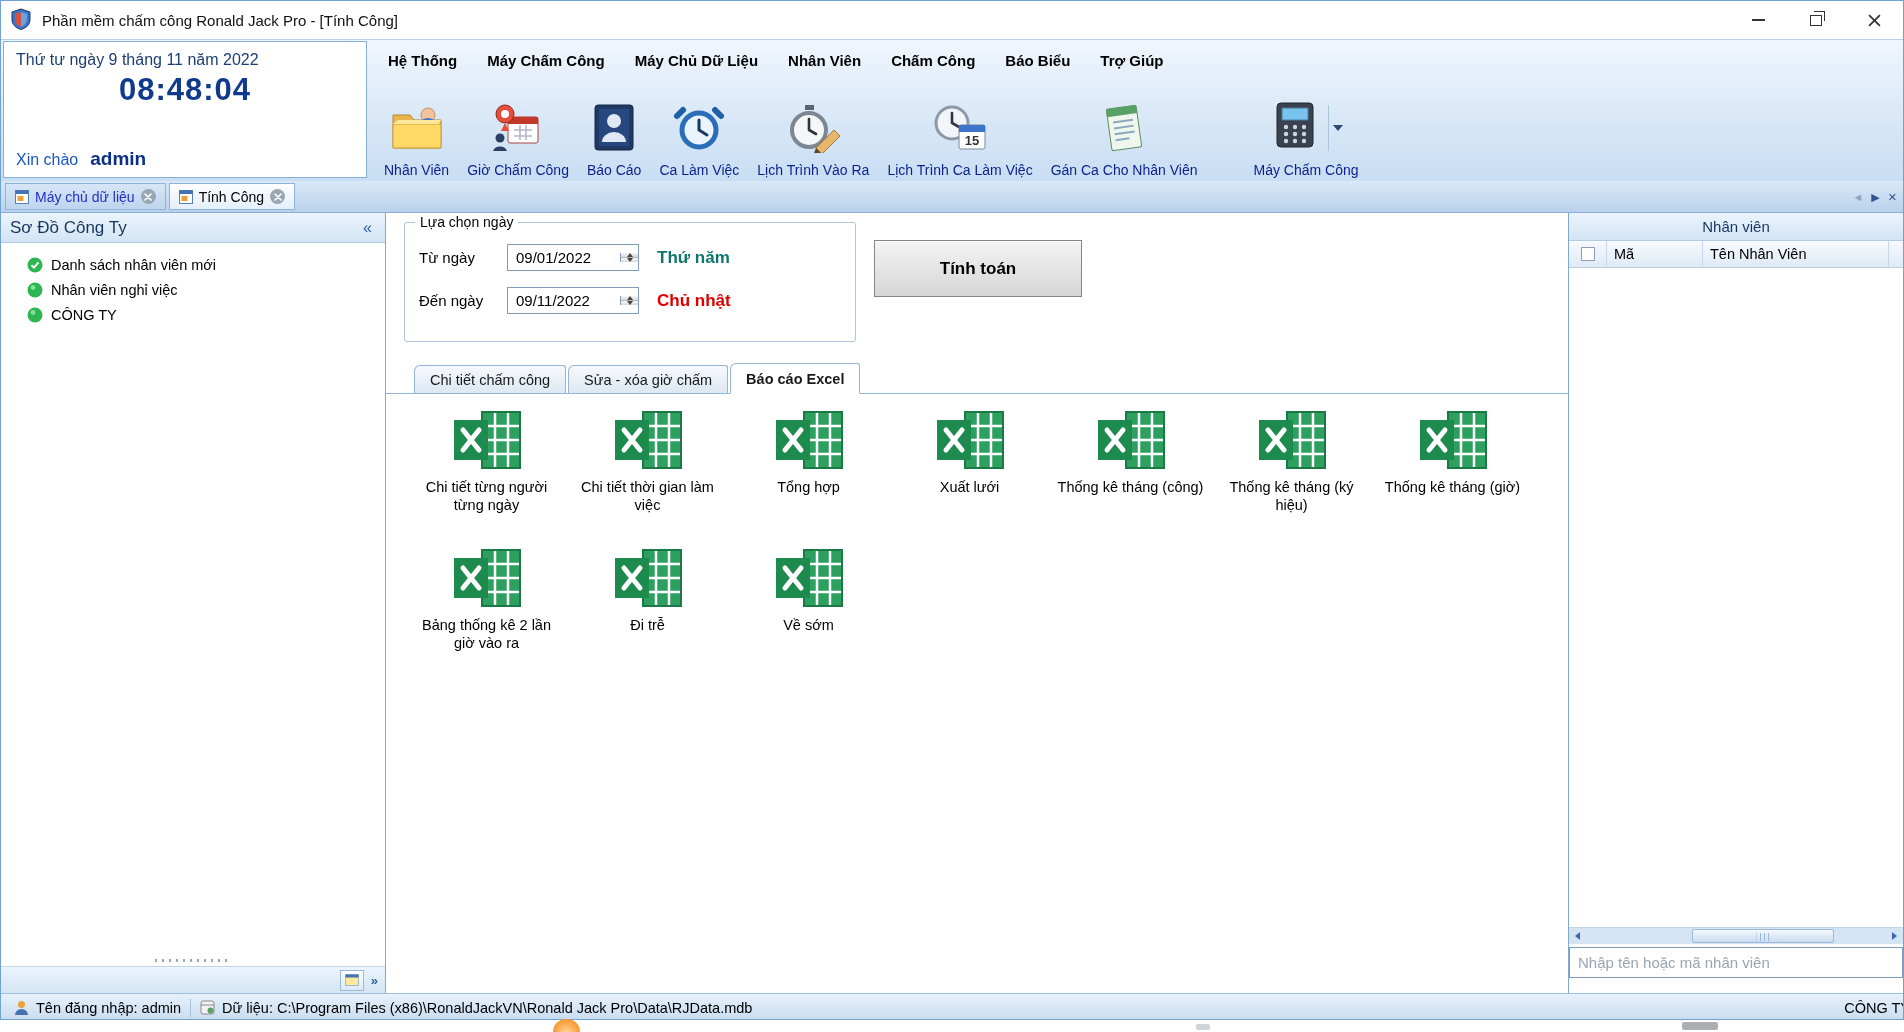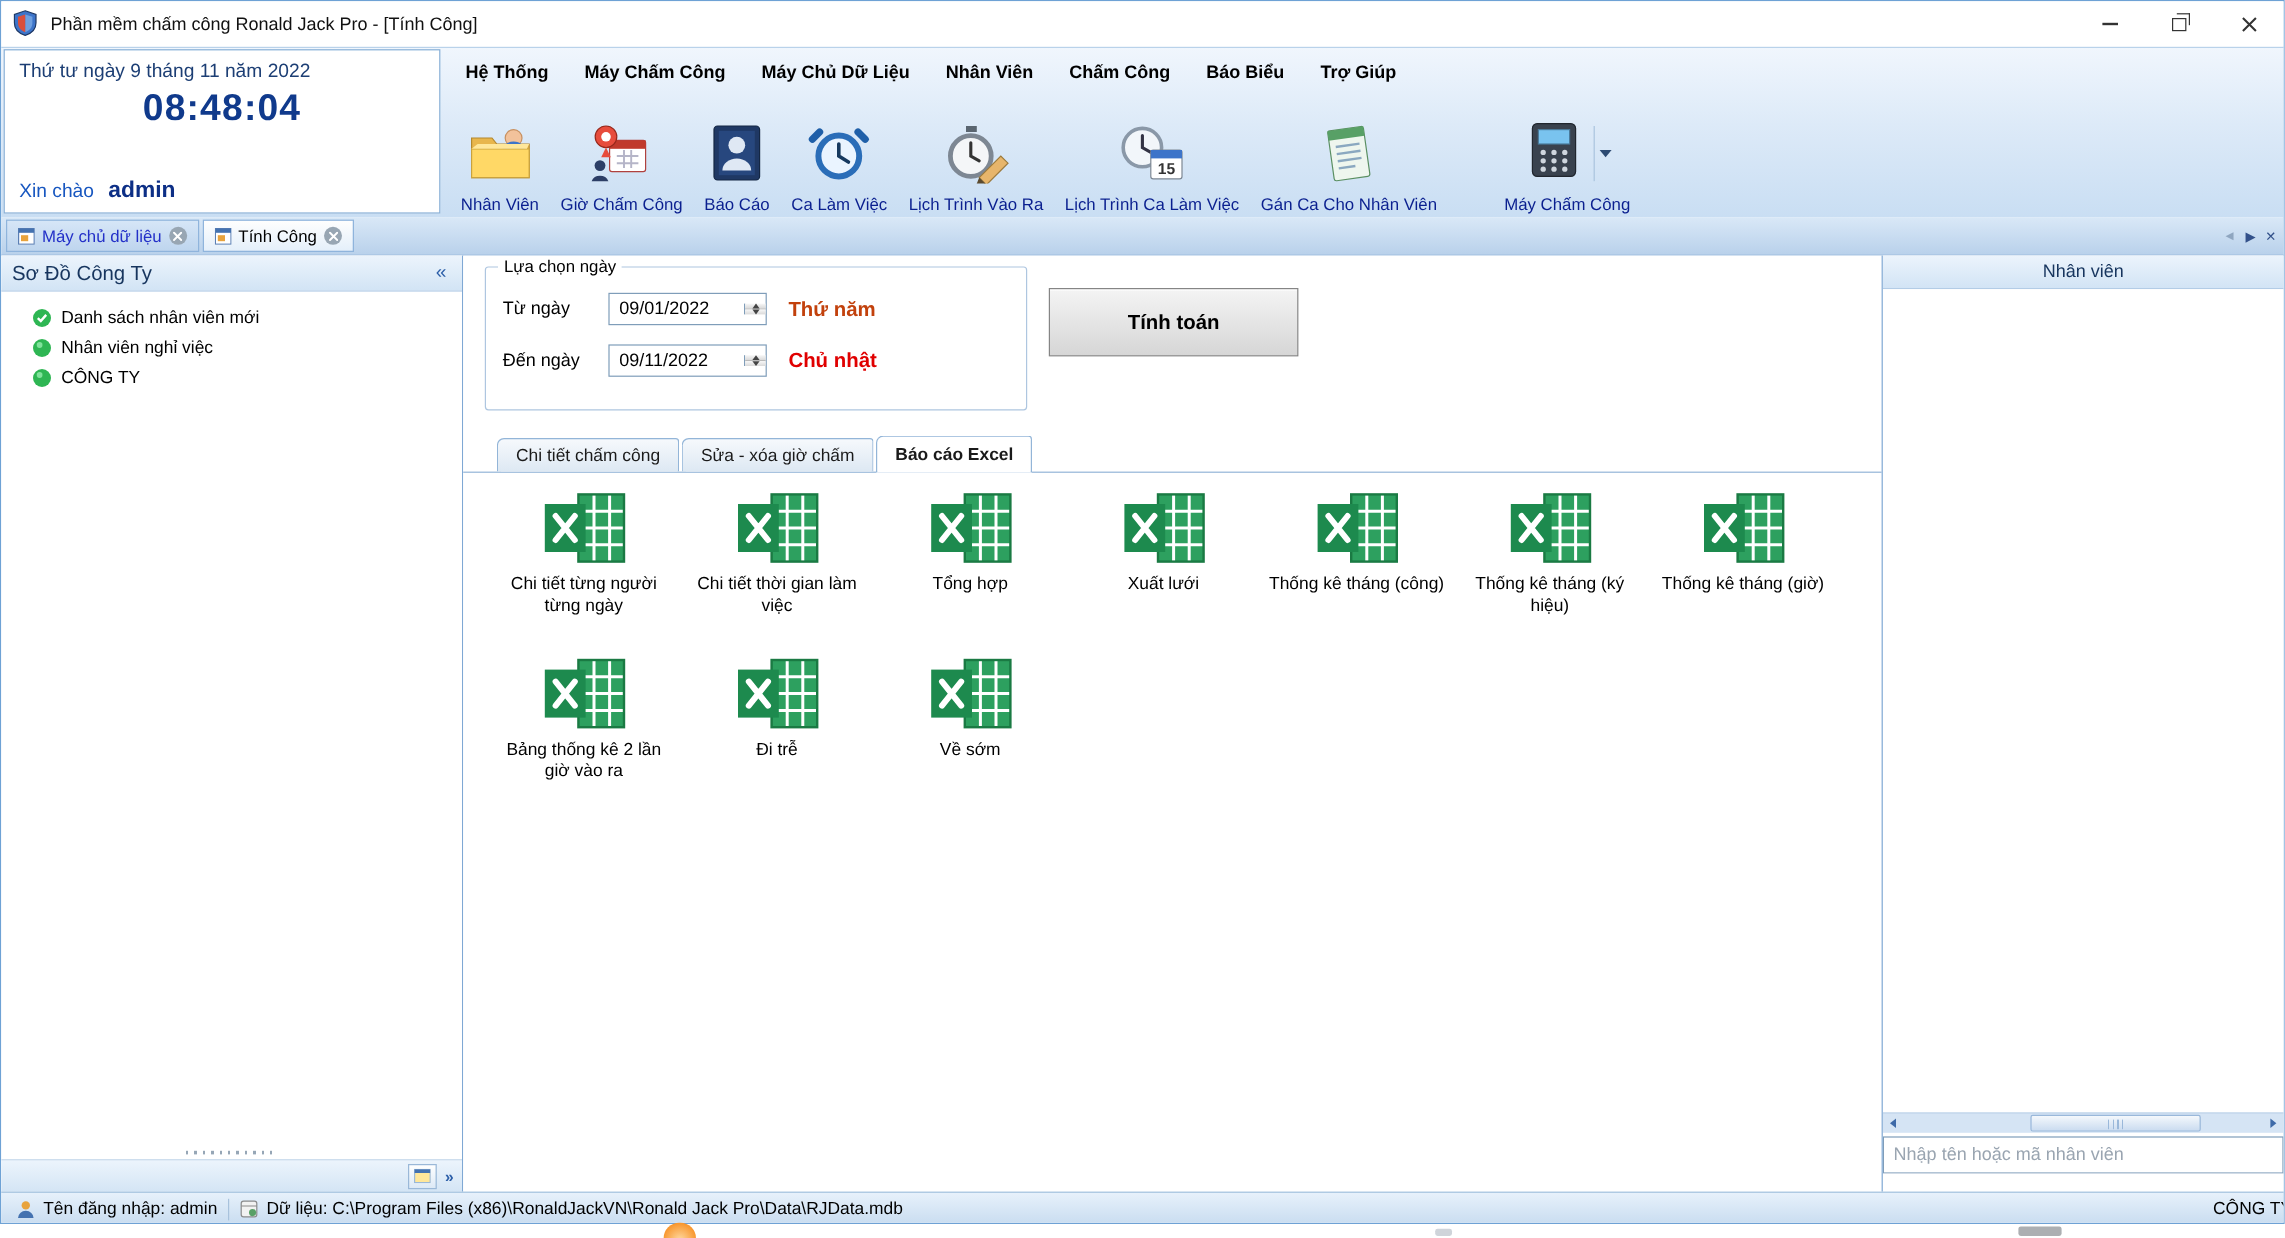--- a/index.html
+++ b/index.html
@@ -92,21 +92,21 @@
   .gb-row.r1 { top:21px; } .gb-row.r2 { top:64px; }
   .gb-label { width:88px; font-size:15px; color:#000; }
   .date-input { width:132px; height:27px; border:1px solid #7f9db9; display:flex; align-items:center; background:#fff; }
   .date-value { flex:1; display:flex; align-items:center; padding-left:8px; font-size:15px; color:#000; }
   .spinner { width:18px; border-left:1px solid #7f9db9; display:flex; flex-direction:column; }
   .spin-btn { flex:1; background:linear-gradient(#f7f7f7,#d9d9d9); display:flex; align-items:center; justify-content:center; }
   .spin-btn.up { border-bottom:1px solid #b9b9b9; }
   .tri-up { width:0; height:0; border-left:3.5px solid transparent; border-right:3.5px solid transparent; border-bottom:4.5px solid #444; }
   .tri-down { width:0; height:0; border-left:3.5px solid transparent; border-right:3.5px solid transparent; border-top:4.5px solid #444; }
   .day-label { margin-left:18px; font-size:17px; font-weight:bold; white-space:nowrap; }
-  .day-blue { color:#c2410c; }
+  .day-blue { color:#0f766e; }
   .day-red { color:#e00000; }
   .calc-btn { position:absolute; left:488px; top:27px; width:208px; height:57px;
               border:1px solid #858585; background:linear-gradient(#f4f4f4,#d6d6d6);
               font-size:17px; font-weight:bold; color:#000; font-family:"Liberation Sans",sans-serif;
               box-shadow:inset 0 1px 0 #fff; }
 
   .ctabs { position:absolute; left:0; top:149px; width:100%; height:32px; border-bottom:1px solid #93b5d8;
            display:flex; align-items:flex-end; padding-left:28px; }
   .ctab { height:28px; display:flex; align-items:center; padding:0 15px; font-size:14.5px; color:#1a1a1a;
           background:linear-gradient(#f6f9fc,#dde8f3); border:1px solid #93b5d8; border-bottom:none;
@@ -539,20 +539,28 @@
             <svg class="xl-svg">
                 <use href="#xlicon"></use>
               </svg>
             <span class="xl-label">Về sớm</span>
           </div>
         </div>
       </div>
 
       <div class="rpanel">
         <div class="rp-header">Nhân viên</div>
+        <div class="rp-colhead">
+          <span class="rp-col col-check">
+            <span class="checkbox"></span>
+          </span>
+          <span class="rp-col col-ma">Mã</span>
+          <span class="rp-col col-ten">Tên Nhân Viên</span>
+          <span class="rp-col col-rest"></span>
+        </div>
         <div class="rp-body"></div>
         <div class="rp-scroll">
           <span class="scroll-btn">
               <span class="tri-left"></span>
             </span>
           <span class="scroll-track">
             <span class="scroll-thumb"></span>
           </span>
           <span class="scroll-btn">
               <span class="tri-right"></span>

